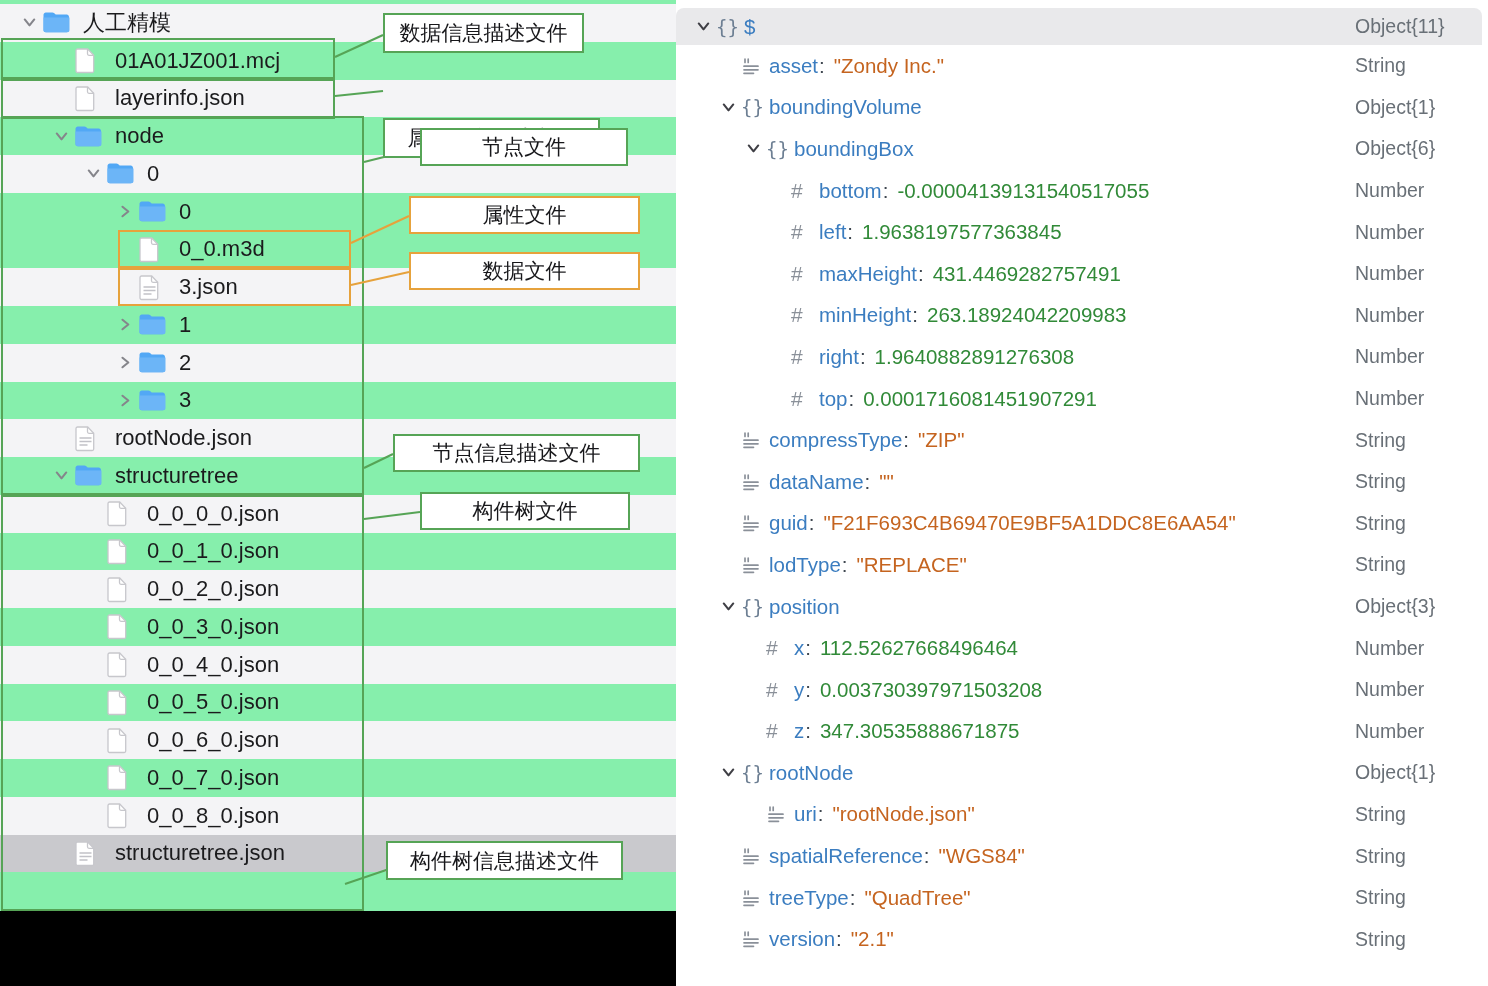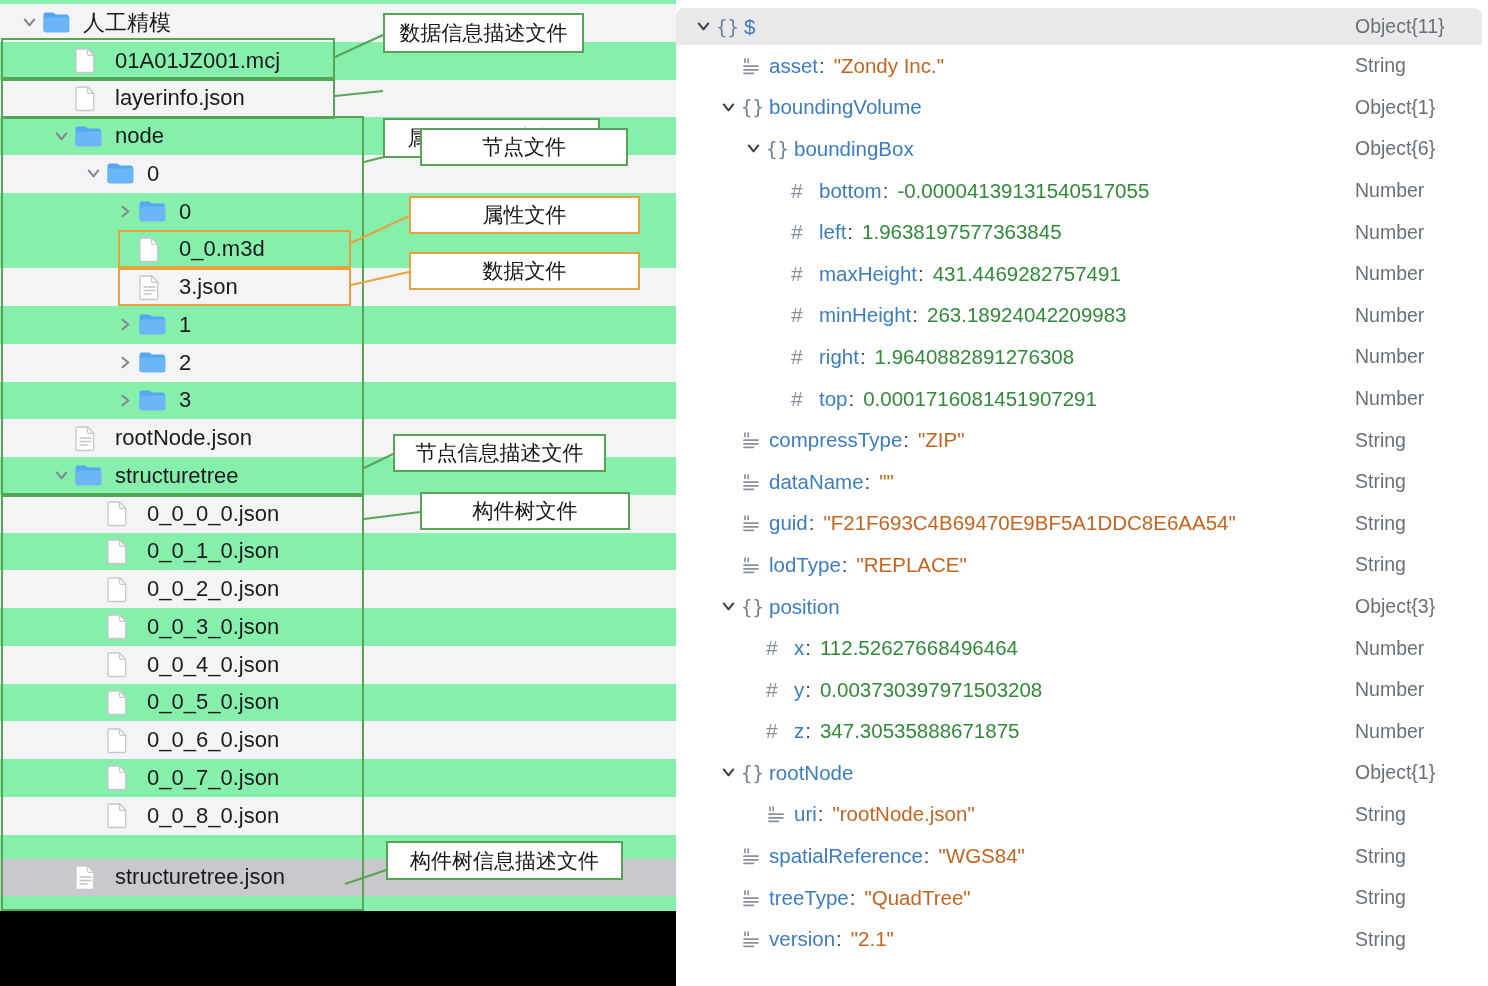--- a/index.html
+++ b/index.html
@@ -6,21 +6,21 @@
   html,body { width:1488px; height:986px; background:#fff;
     font-family:"Liberation Sans","DejaVu Sans",sans-serif; }
   #stage { position:relative; width:1488px; height:986px; overflow:hidden; background:#fff; }
 
   
   .left-panel { position:absolute; left:0; top:0; width:676px; height:911px; background:#86efac; padding-top:4px; }
   .black-strip { position:absolute; left:0; top:911px; width:676px; height:75px; background:#000; }
 
   .tree-row { height:37.75px; display:flex; align-items:center; padding-left:16px; position:relative; }
   .tree-row.alt { background:#f4f4f6; }
-  .tree-row.selected { background:#c9c9cd;margin-top:24px; }
+  .tree-row.selected { background:#c9c9cd; }
   .tree-chevron { width:26px; display:inline-flex; justify-content:center; align-items:center; color:#85858b; flex:0 0 26px; }
   .tree-chevron.expanded svg { transform:rotate(90deg); }
   .tree-icon { width:31px; flex:0 0 31px; display:inline-flex; align-items:center; margin-right:10px; }
   .tree-label { font-size:22px; color:#1b1b1d; white-space:nowrap; }
 
   
   .outline-box { position:absolute; border:2px solid; background:transparent; }
   .outline-box.green { border-color:#56a456; }
   .outline-box.orange { border-color:#e6a23c; }
 
@@ -372,21 +372,21 @@
       </div>
     <div class="callout green" style="left:420px; top:128px; width:208px; height:38px;">
         <span>节点文件</span>
       </div>
     <div class="callout orange" style="left:409px; top:196px; width:231px; height:38px;">
         <span>属性文件</span>
       </div>
     <div class="callout orange" style="left:409px; top:252px; width:231px; height:38px;">
         <span>数据文件</span>
       </div>
-    <div class="callout green" style="left:393px; top:434px; width:213px; height:38px;">
+    <div class="callout green" style="left:393px; top:434px; width:247px; height:38px;">
         <span>节点信息描述文件</span>
       </div>
     <div class="callout green" style="left:420px; top:492px; width:210px; height:38px;">
         <span>构件树文件</span>
       </div>
     <div class="callout green" style="left:386px; top:841px; width:237px; height:39px;">
         <span>构件树信息描述文件</span>
       </div>
   </div>
 

